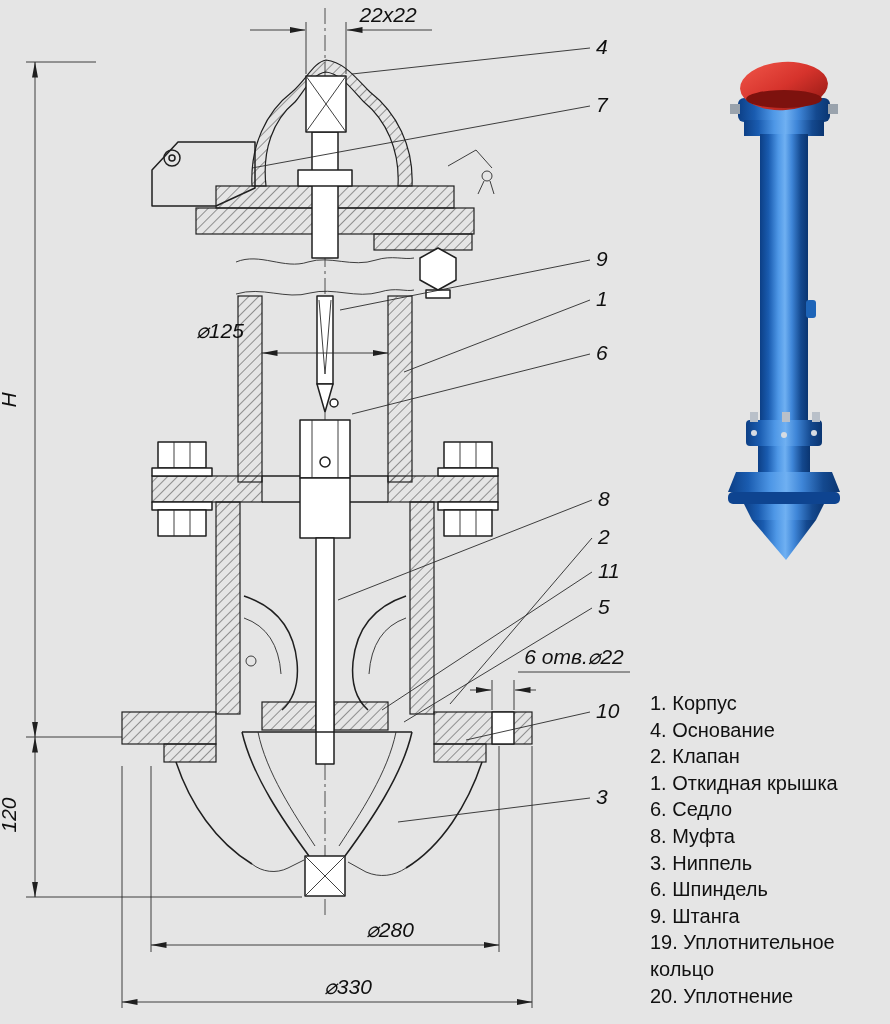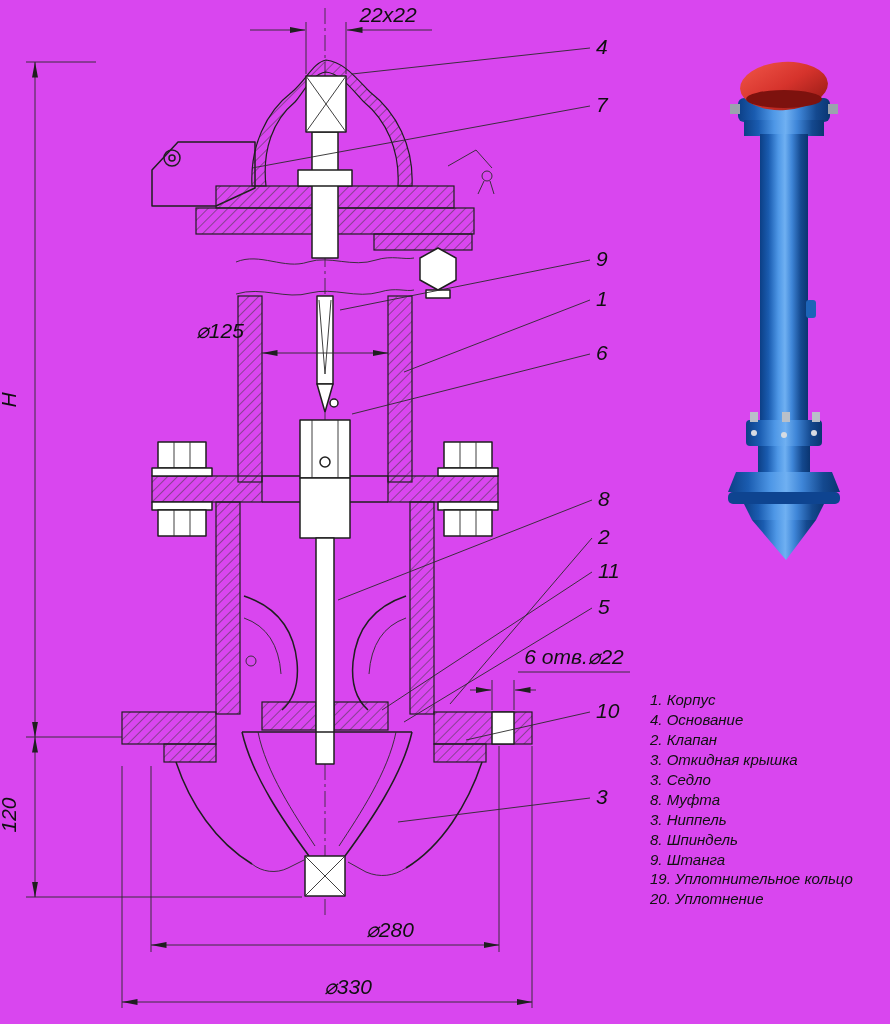--- a/index.html
+++ b/index.html
@@ -1,30 +1,30 @@
 <!DOCTYPE html>
 <html><head>
 <meta charset="utf-8">
 <style>
   html,body { margin:0; padding:0; background:#ffffff; }
   body { width:890px; height:1024px; font-family:"Liberation Sans", sans-serif; }
-  .page { position:relative; width:890px; height:1024px; background:#d946ef; overflow:hidden; }
+  .page { position:relative; width:890px; height:1024px; background:#e5e5e5; overflow:hidden; }
   svg.drawing { position:absolute; left:0; top:0; }
 
   
   .ln { fill:none; stroke:#1f1f1f; stroke-width:1.5; stroke-linejoin:round; }
   .lnw { fill:#ffffff; stroke:#1f1f1f; stroke-width:1.5; stroke-linejoin:round; }
   .th { fill:none; stroke:#2a2a2a; stroke-width:0.9; }
   .ht { stroke:#1f1f1f; stroke-width:1.2; }
   .cl { fill:none; stroke:#2a2a2a; stroke-width:0.8; stroke-dasharray:16 4 3 4; }
   .dimtext { font-family:"Liberation Sans", sans-serif; font-style:italic; font-size:21px; fill:#101010; }
 
   
   .parts-list { position:absolute; left:650px; top:690px; width:218px;
-                font-style:italic; font-size:15px; line-height:1.33; color:#111; }
+                font-size:20px; line-height:1.33; color:#111; }
   .pl-item { white-space:normal; }
 </style>
 </head>
 <body>
 
 <div class="page">
 
 <svg class="drawing" width="890" height="1024" viewBox="0 0 890 1024" xmlns="http://www.w3.org/2000/svg">
 
   <defs>
@@ -269,23 +269,23 @@
 
     <path d="M752,520 L816,520 L786,560 Z" fill="url(#gradBody)"></path>
   </g>
 
 </svg>
 
   <div class="parts-list">
     <div class="pl-item">1. Корпус</div>
     <div class="pl-item">4. Основание</div>
     <div class="pl-item">2. Клапан</div>
-    <div class="pl-item">3. Откидная крышка</div>
-    <div class="pl-item">3. Седло</div>
+    <div class="pl-item">1. Откидная крышка</div>
+    <div class="pl-item">6. Седло</div>
     <div class="pl-item">8. Муфта</div>
     <div class="pl-item">3. Ниппель</div>
-    <div class="pl-item">8. Шпиндель</div>
+    <div class="pl-item">6. Шпиндель</div>
     <div class="pl-item">9. Штанга</div>
     <div class="pl-item">19. Уплотнительное кольцо</div>
     <div class="pl-item">20. Уплотнение</div>
   </div>
 
 </div>
 
 </body></html>

